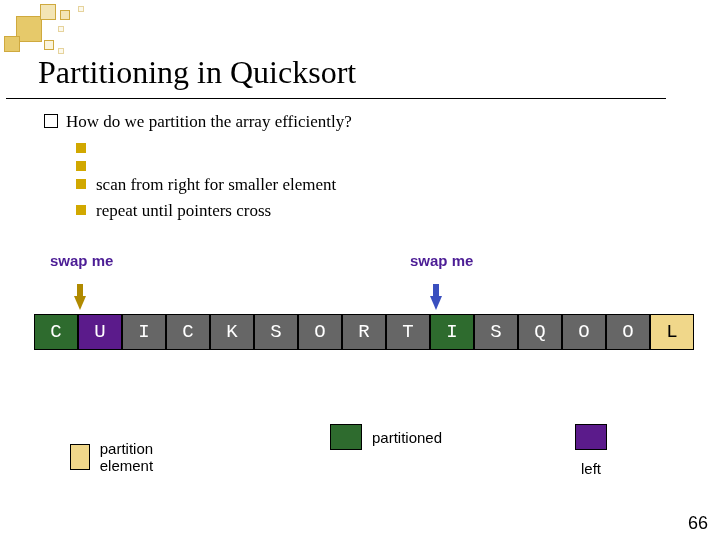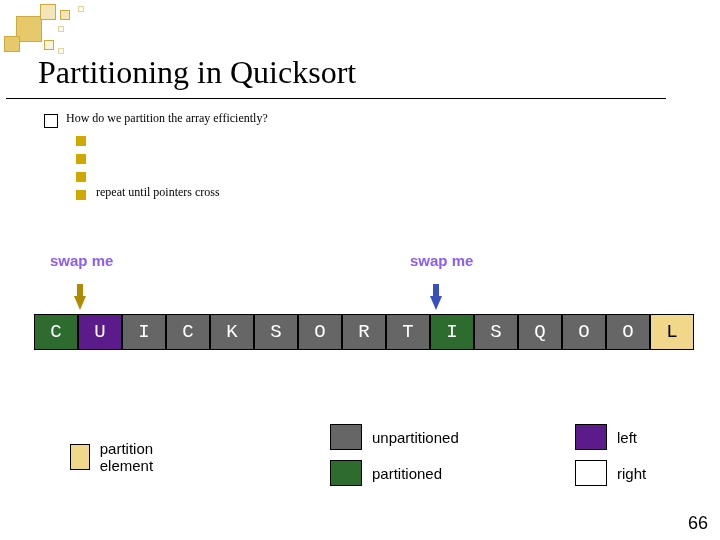--- a/index.html
+++ b/index.html
@@ -50,21 +50,21 @@
     height: 1px;
     background: #000;
   }
 
   .content {
     position: absolute;
     top: 110px;
     left: 44px;
     width: 640px;
     font-family: Georgia, serif;
-    font-size: 12px;
+    font-size: 17px;
     line-height: 1.45;
     text-align: center;
   }
   .lead {
     display: flex;
     align-items: flex-start;
     gap: 8px;
   }
   .lead .box {
     min-width: 12px;
@@ -90,21 +90,21 @@
     height: 10px;
     background: #d1a800;
     margin-top: 6px;
   }
 
   .swap-label {
     position: absolute;
     font-family: Verdana, Arial, sans-serif;
     font-weight: bold;
     font-size: 15px;
-    color: #8b5cf6;
+    color: #4c1d95;
   }
   .swap-left  { top: 252px; left: 50px; }
   .swap-right { top: 252px; left: 410px; }
 
   .arrow {
     position: absolute;
     width: 0; height: 0;
   }
   .arrow-down {
     border-left: 6px solid transparent;
@@ -163,21 +163,21 @@
     width: 30px;
     height: 24px;
     border: 1px solid #000;
   }
   .legend .col {
     position: absolute;
   }
   .col1 { left: 0;   top: 16px; }
   .col2 { left: 260px; top: 0; }
   .col3 { left: 505px; top: 0; }
-  .col3 .legend-row { gap: 10px; }
+  .col3 .legend-row { gap: 10px; flex-direction: column; }
   .col3 .legend-row .legend-text { margin-left: 0; }
   .col2 .legend-text, .col3 .legend-text { font-weight: normal; }
 
   .page-num {
     position: absolute;
     bottom: 6px;
     right: 12px;
     font-family: Arial, sans-serif;
     font-size: 18px;
   }
@@ -206,20 +206,21 @@
   </div>
   <ul class="bullets">
     <li>
         <span class="sqb"></span>
       </li>
     <li>
         <span class="sqb"></span>
       </li>
     <li>
         <span class="sqb"></span>
+        <span>scan from right for smaller element</span>
       </li>
     <li>
         <span class="sqb"></span>
         <span>repeat until pointers cross</span>
       </li>
   </ul>
 </div>
 
 <div class="swap-label swap-left">swap me</div>
 <div class="swap-label swap-right">swap me</div>
@@ -247,33 +248,25 @@
 
 <div class="legend">
   <div class="col col1">
     <div class="legend-row">
       <div class="legend-box" style="background:#f0d78a;"></div>
       <span class="legend-text">partition element</span>
     </div>
   </div>
   <div class="col col2">
     <div class="legend-row">
-      <div class="legend-box" style="background:#666666;"></div>
-      <span class="legend-text">unpartitioned</span>
-    </div>
-    <div class="legend-row">
       <div class="legend-box" style="background:#2e6b2e;"></div>
       <span class="legend-text">partitioned</span>
     </div>
   </div>
   <div class="col col3">
     <div class="legend-row">
       <div class="legend-box" style="background:#5b1b8b;"></div>
       <span class="legend-text">left</span>
     </div>
-    <div class="legend-row">
-      <div class="legend-box" style="background:#ffffff;"></div>
-      <span class="legend-text">right</span>
-    </div>
   </div>
 </div>
 
 <div class="page-num">66</div>
 
 </body></html>

